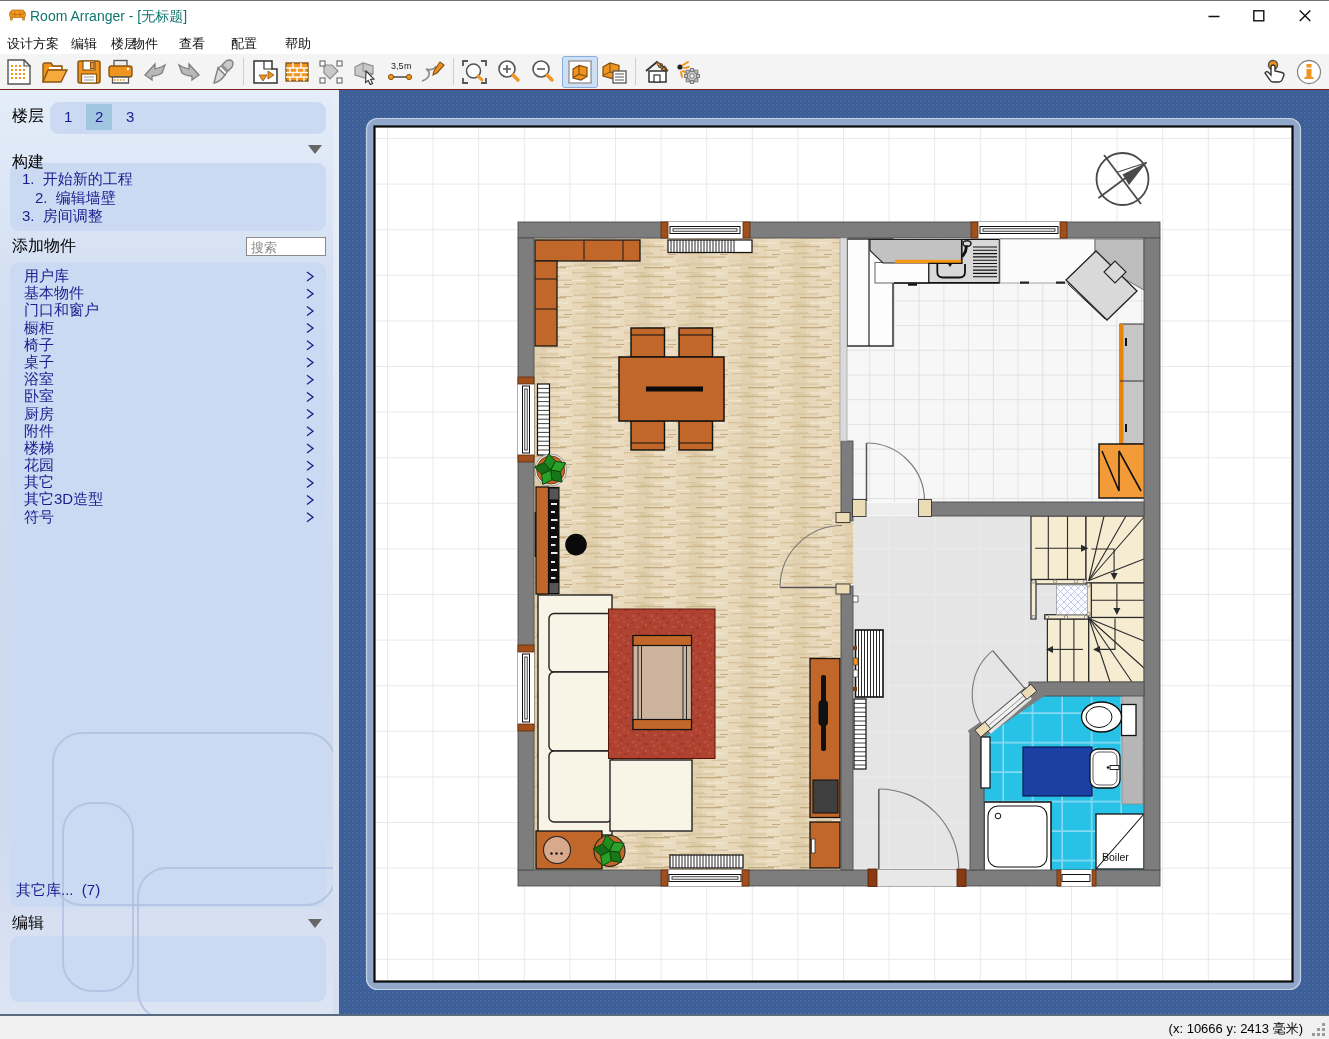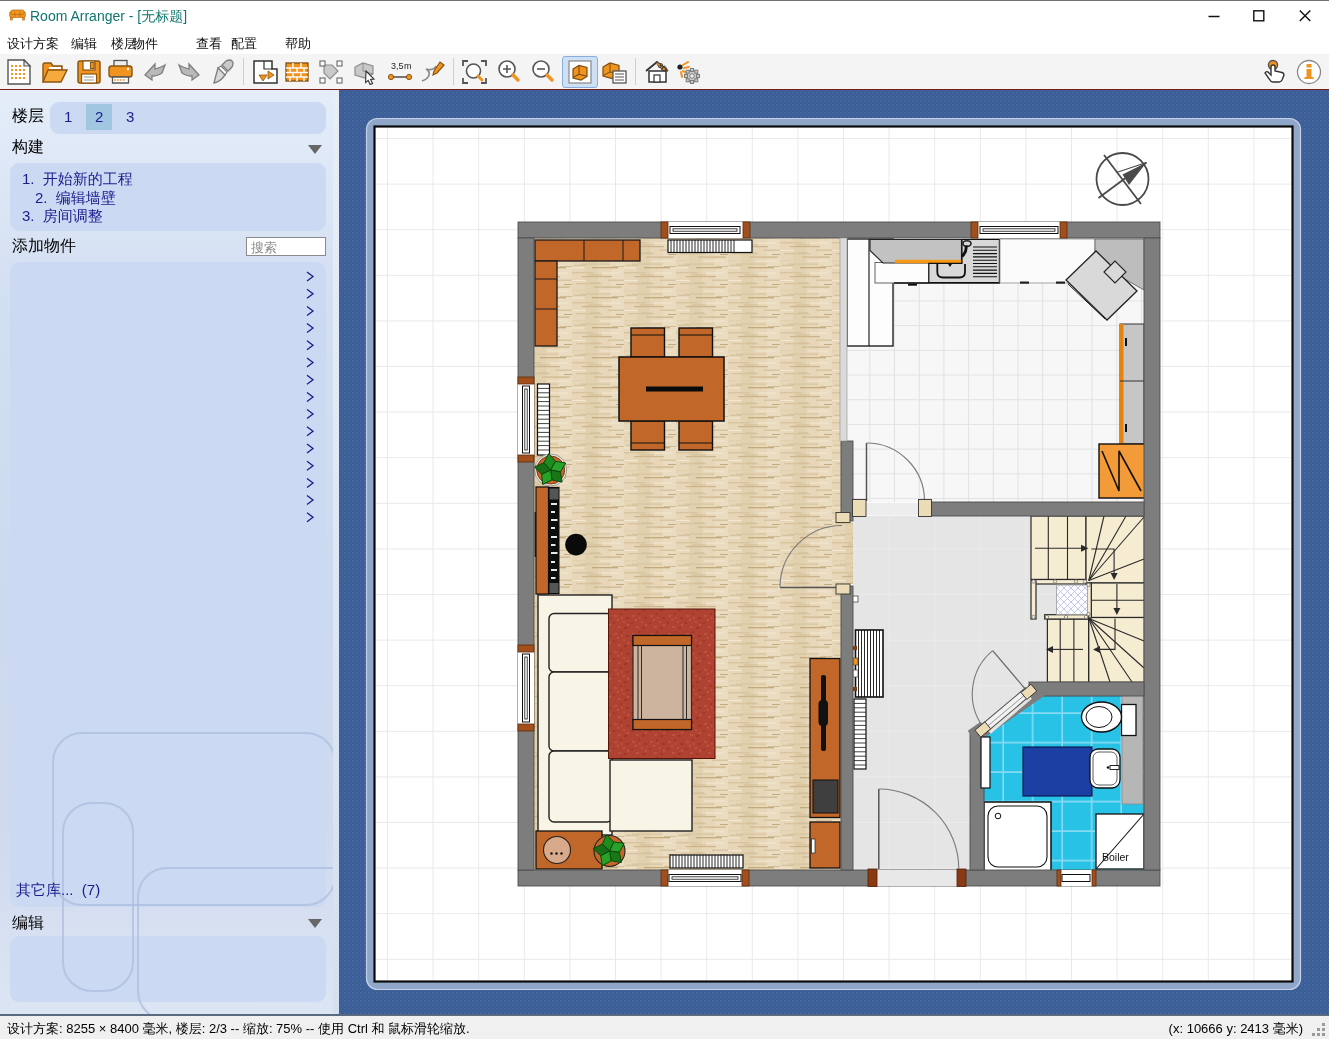--- a/index.html
+++ b/index.html
@@ -47,21 +47,21 @@
     </svg>
   <svg class="winbtn" style="left:1299px" width="14" height="31">
       <path d="M0.8 9.5 L11.3 20 M11.3 9.5 L0.8 20" stroke="#111" stroke-width="1.4"></path>
     </svg>
 </div>
 <div class="menubar">
   <span style="left:7px">设计方案</span>
     <span style="left:71px">编辑</span>
     <span style="left:111px">楼层</span>
     <span style="left:132px">物件</span>
-    <span style="left:196px">查看</span>
+    <span style="left:179px">查看</span>
     <span style="left:231px">配置</span>
     <span style="left:285px">帮助</span>
 </div>
 <div class="toolbar" id="toolbar">
   <svg class="tb" style="left:6px" width="26" height="26" viewBox="0 0 26 26">
     <path d="M2 1 h16 l6 6 v18 h-22 z" fill="#fff" stroke="#555" stroke-width="1.4"></path>
     <path d="M18 1 l6 6 h-6 z" fill="#e8e8e8" stroke="#555" stroke-width="1.2"></path>
     <g fill="#f0941f">
         <rect x="5" y="6" width="2" height="2"></rect>
         <rect x="9" y="6" width="2" height="2"></rect>
@@ -249,29 +249,46 @@
   <div class="sidebar">
     <div class="deco" style="left:52px;top:642px;width:284px;height:174px;"></div>
     <div class="deco" style="left:62px;top:712px;width:72px;height:190px;"></div>
     <div class="deco" style="left:137px;top:777px;width:280px;height:154px;"></div>
     <span class="sbheader" style="top:16px;z-index:3">楼层</span>
     <div class="panel" style="top:12px;height:32px;left:50px;width:276px;"></div>
     <div style="position:absolute;left:86px;top:14px;width:26px;height:26px;background:#a0c6e2;"></div>
     <span class="navitem" style="position:absolute;left:64px;top:18px;">1</span>
     <span class="navitem" style="position:absolute;left:95px;top:18px;">2</span>
     <span class="navitem" style="position:absolute;left:126px;top:18px;">3</span>
-    <span class="sbheader" style="top:47px">构建</span>
+    <span class="sbheader" style="top:62px">构建</span>
     <div class="sbtri" style="left:308px;top:55px;"></div>
     <div class="panel" style="top:73px;height:68px;"></div>
     <span class="navitem" style="position:absolute;left:22px;top:80px;">1.&nbsp; 开始新的工程</span>
     <span class="navitem" style="position:absolute;left:35px;top:99px;">2.&nbsp; 编辑墙壁</span>
     <span class="navitem" style="position:absolute;left:22px;top:117px;">3.&nbsp; 房间调整</span>
     <span class="sbheader" style="top:146px">添加物件</span>
     <div style="position:absolute;left:246px;top:147px;width:80px;height:19px;background:#fff;border:1px solid #8a8a8a;font-size:13px;color:#888;padding:1px 0 0 4px;">搜索</div>
     <div class="panel" style="top:172px;height:645px;"></div>
+    <div style="position:absolute;left:24px;top:177px;width:296px;">
+      <div class="navitem" style="height:17.2px;">用户库</div>
+      <div class="navitem" style="height:17.2px;">基本物件</div>
+      <div class="navitem" style="height:17.2px;">门口和窗户</div>
+      <div class="navitem" style="height:17.2px;">橱柜</div>
+      <div class="navitem" style="height:17.2px;">椅子</div>
+      <div class="navitem" style="height:17.2px;">桌子</div>
+      <div class="navitem" style="height:17.2px;">浴室</div>
+      <div class="navitem" style="height:17.2px;">卧室</div>
+      <div class="navitem" style="height:17.2px;">厨房</div>
+      <div class="navitem" style="height:17.2px;">附件</div>
+      <div class="navitem" style="height:17.2px;">楼梯</div>
+      <div class="navitem" style="height:17.2px;">花园</div>
+      <div class="navitem" style="height:17.2px;">其它</div>
+      <div class="navitem" style="height:17.2px;">其它3D造型</div>
+      <div class="navitem" style="height:17.2px;">符号</div>
+    </div>
     <svg style="position:absolute;left:303px;top:177px;" width="14" height="260">
       <g stroke="#1c1c8e" stroke-width="1.3" fill="none">
         <path d="M4 5 l6 4.5 -6 4.5"></path>
           <path d="M4 22.2 l6 4.5 -6 4.5"></path>
           <path d="M4 39.4 l6 4.5 -6 4.5"></path>
         <path d="M4 56.6 l6 4.5 -6 4.5"></path>
           <path d="M4 73.8 l6 4.5 -6 4.5"></path>
           <path d="M4 91 l6 4.5 -6 4.5"></path>
         <path d="M4 108.2 l6 4.5 -6 4.5"></path>
           <path d="M4 125.4 l6 4.5 -6 4.5"></path>
@@ -707,21 +724,20 @@
         <circle cx="1122.5" cy="179" r="26" fill="none" stroke="#4a4a4a" stroke-width="1.8"></circle>
         <line x1="1104" y1="155" x2="1141" y2="204" stroke="#4a4a4a" stroke-width="1.8"></line>
         <line x1="1098.5" y1="198" x2="1146.5" y2="162.5" stroke="#4a4a4a" stroke-width="1.8"></line>
         <polygon points="1146.5,162.5 1122.5,174.5 1129,185" fill="#4a4a4a"></polygon>
         <line x1="1146.5" y1="162.5" x2="1116.5" y2="172.5" stroke="#4a4a4a" stroke-width="1.3"></line>
       </g>
     </svg>
   </div>
 </div>
 <div class="statusbar">
-  <span style="position:absolute;left:7px;top:4px;">设计方案: 8255 × 8400 毫米, 楼层: 2/3 -- 缩放: 75% -- 使用 Ctrl 和 鼠标滑轮缩放.</span>
   <span style="position:absolute;right:26px;top:4px;">(x: 10666 y: 2413 毫米)</span>
   <svg style="position:absolute;right:3px;bottom:2px;" width="14" height="14">
     <g fill="#9a9a9a">
         <rect x="10" y="0" width="3" height="3"></rect>
         <rect x="5" y="5" width="3" height="3"></rect>
         <rect x="10" y="5" width="3" height="3"></rect>
         <rect x="0" y="10" width="3" height="3"></rect>
         <rect x="5" y="10" width="3" height="3"></rect>
         <rect x="10" y="10" width="3" height="3"></rect>
       </g>

